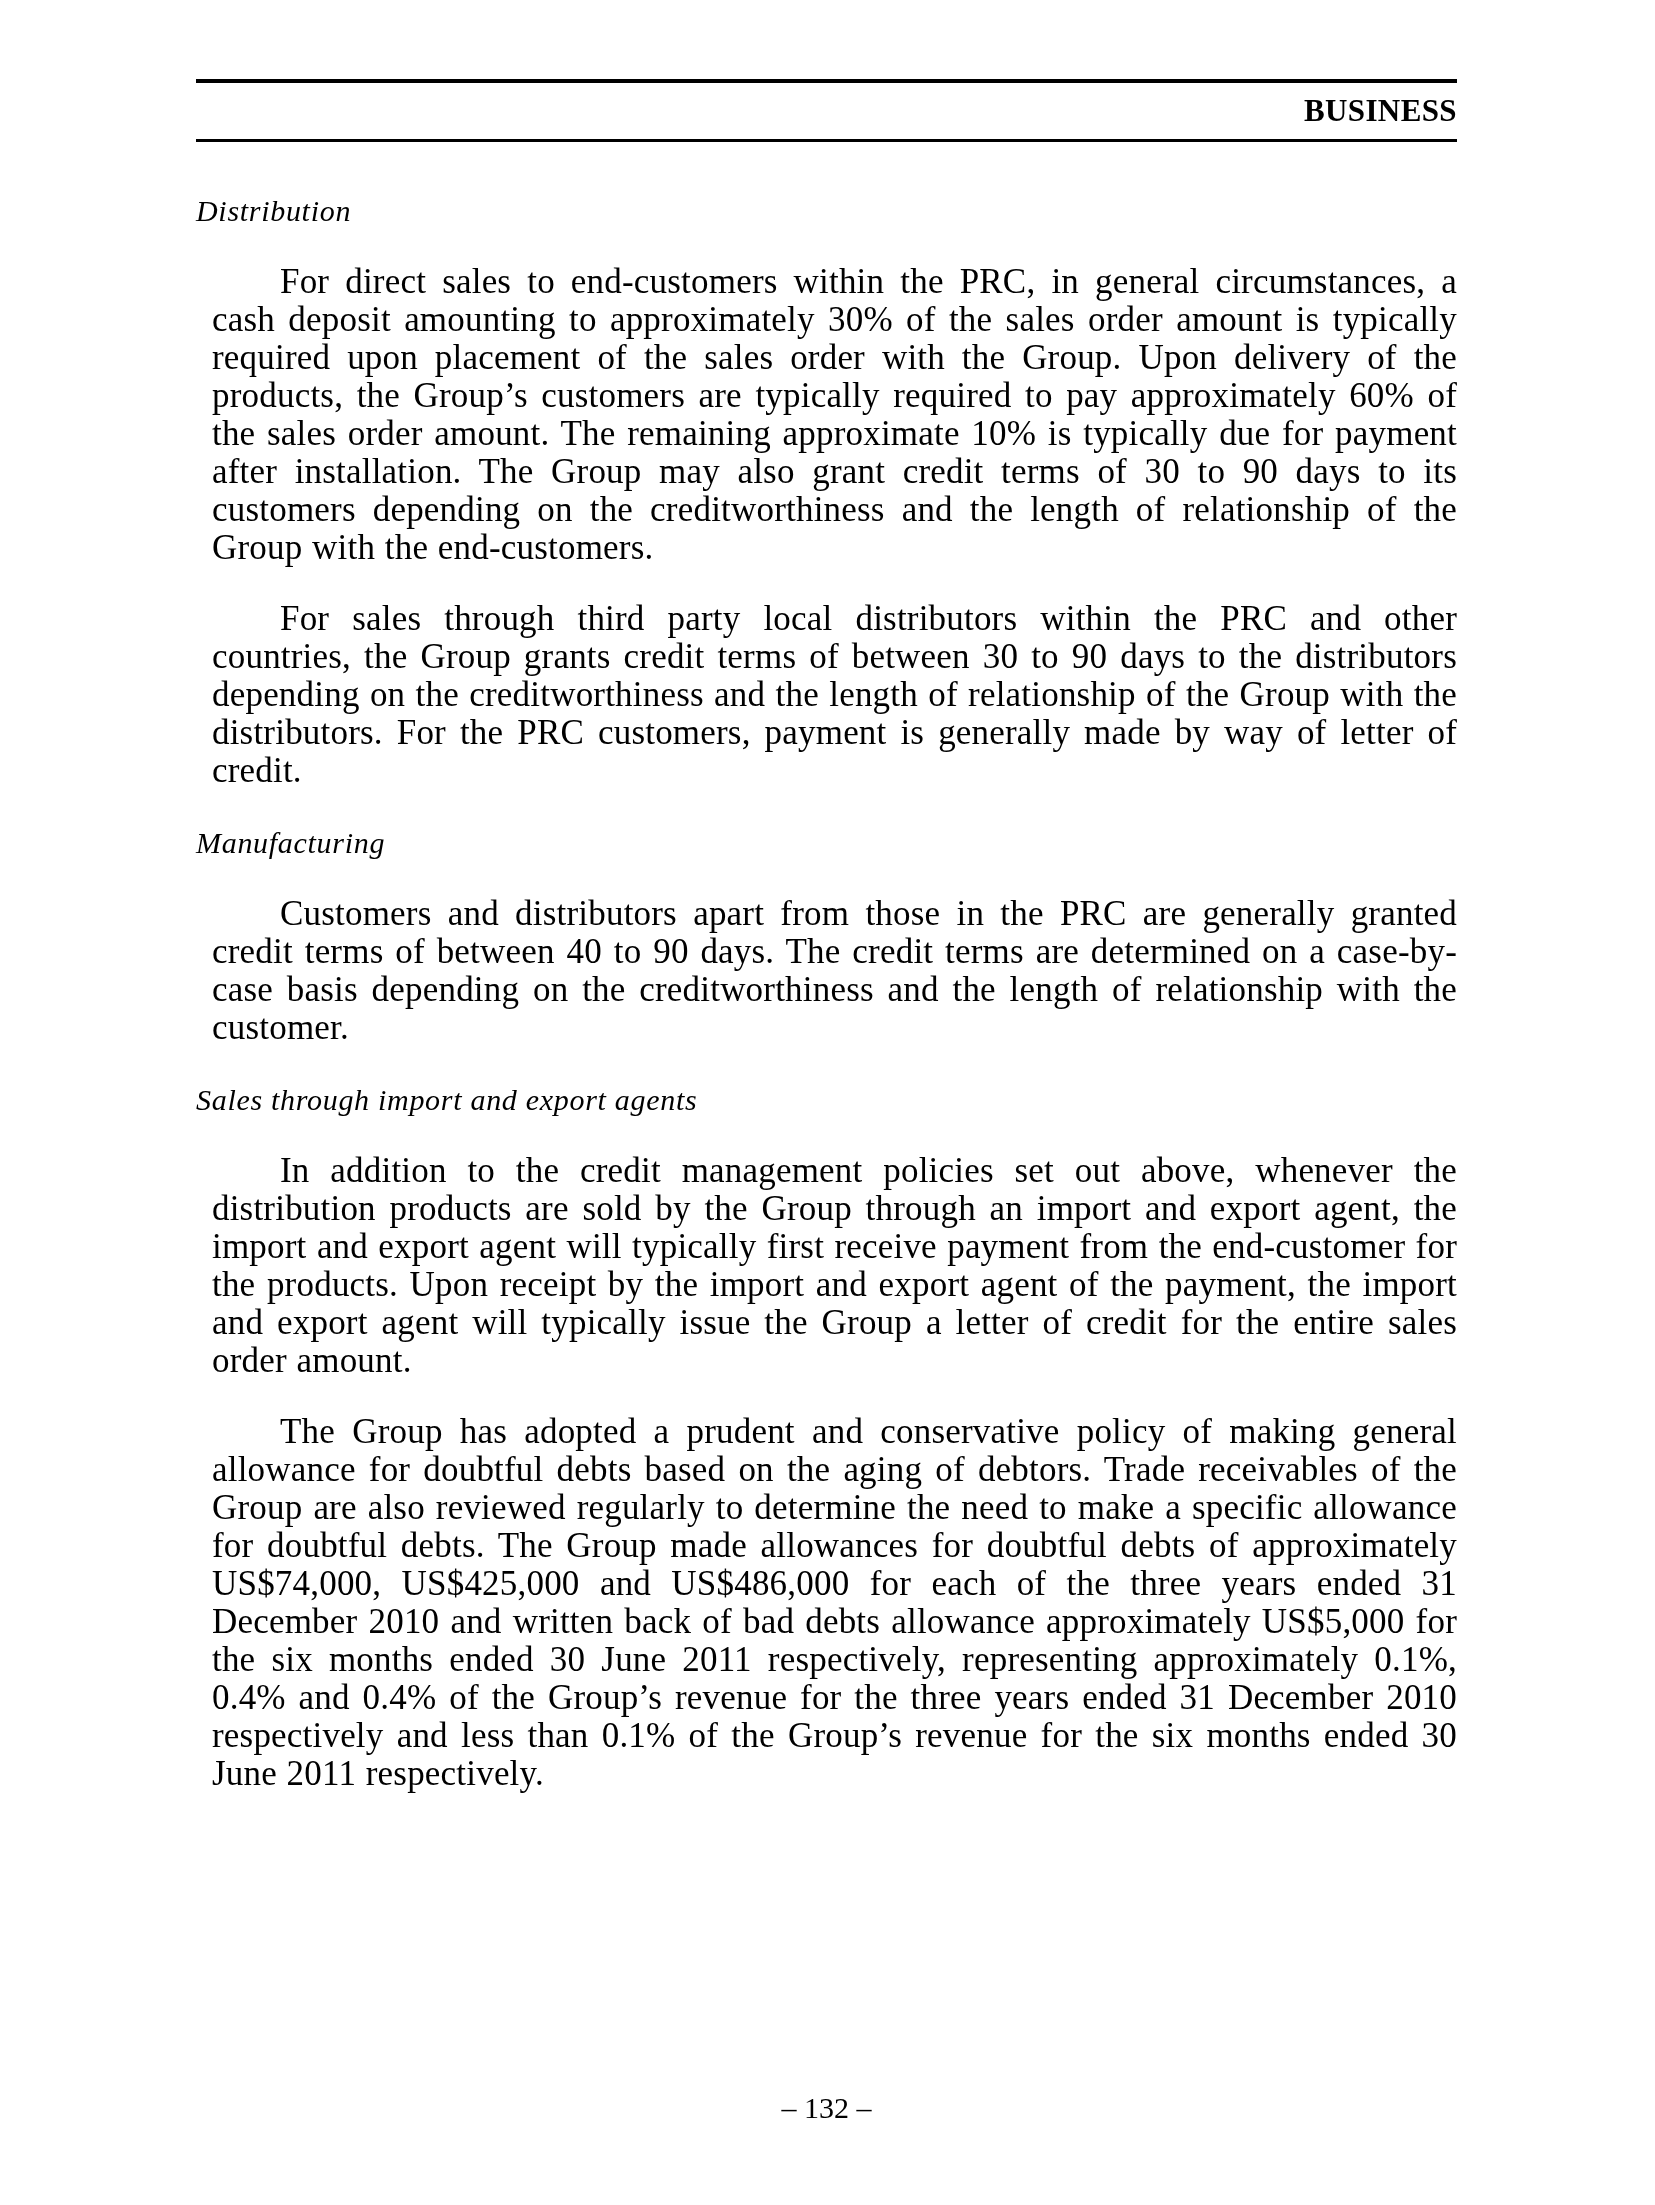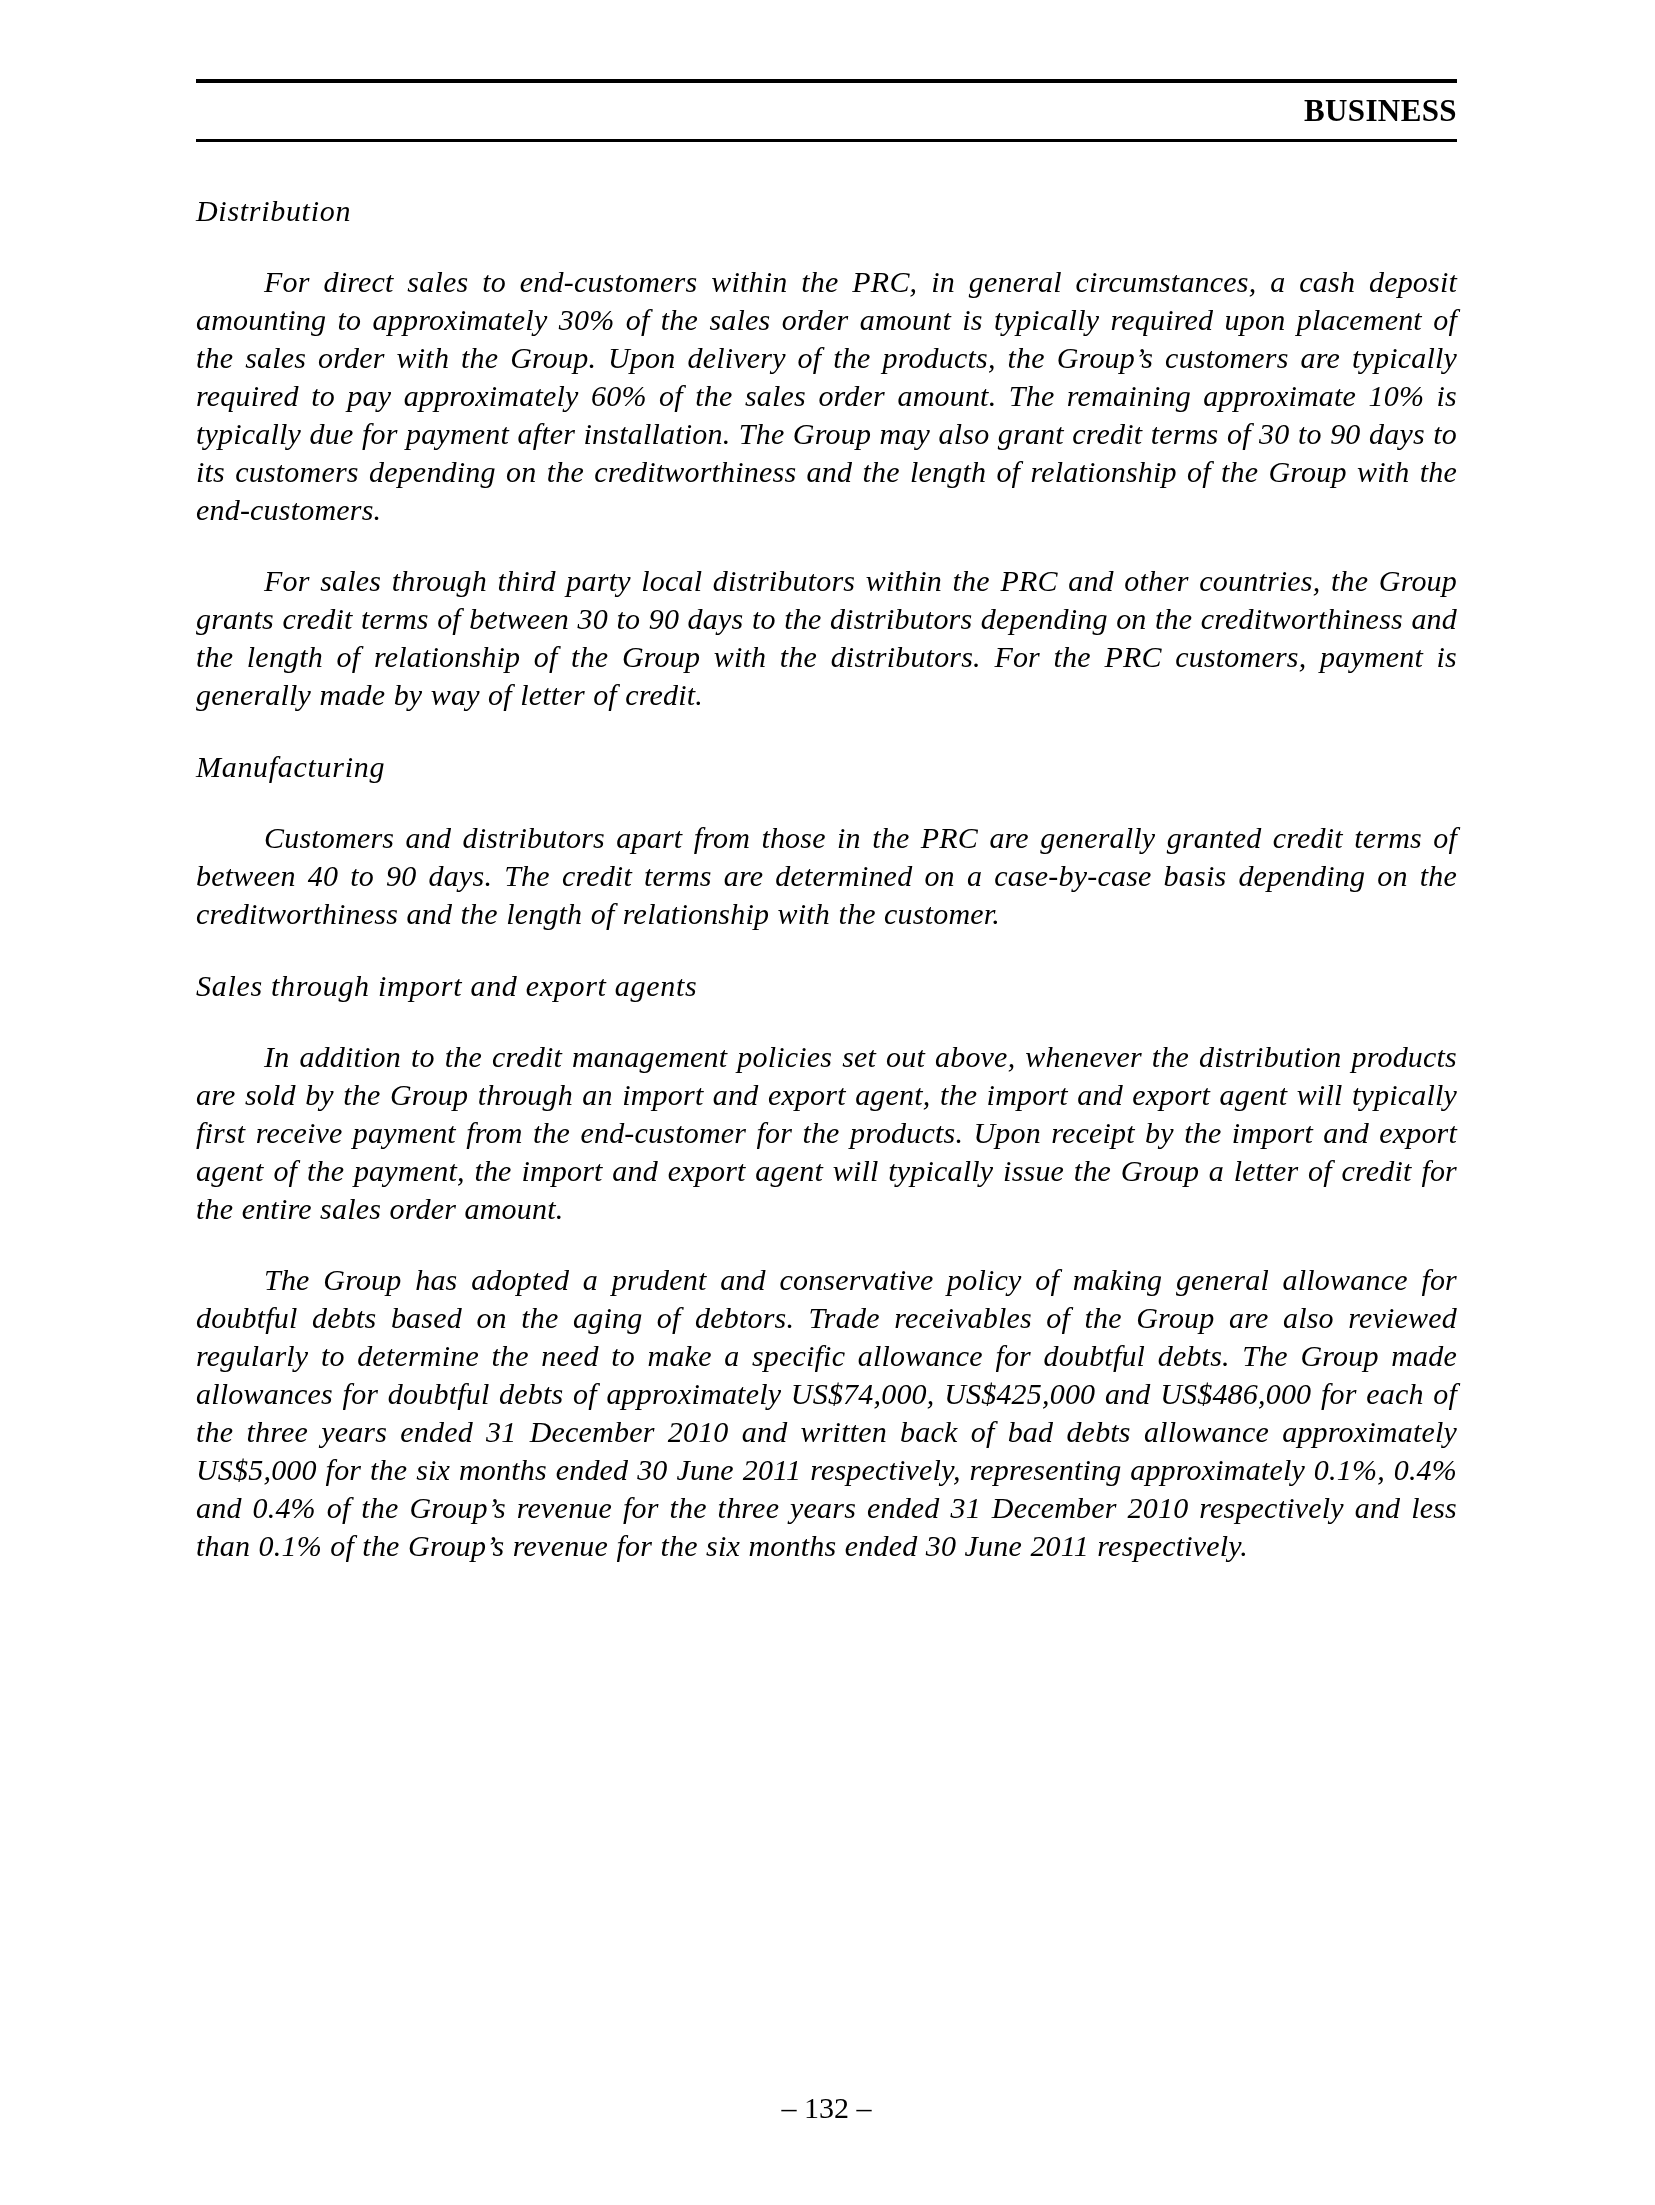--- a/index.html
+++ b/index.html
@@ -54,28 +54,27 @@
       margin: 0 0 33px 0;
     }
     .sub-heading {
       font-style: italic;
       font-size: 30px;
       line-height: 39px;
       margin: 0 0 33px 0;
       letter-spacing: 0.7px;
     }
     .para {
-      font-size: 30px;
+      font-size: 35px;
       line-height: 38px;
       text-align: justify;
       text-indent: 68px;
-      margin: 0 0 33px 0;
+      margin: 0 0 33px 16px;
       letter-spacing: 0.2px;
       word-spacing: 0.7px;
-      font-style: italic;
     }
     .page-number {
       position: absolute;
       left: 0;
       top: 2090px;
       width: 1261px;
       text-align: center;
       font-size: 30px;
       line-height: 36px;
     }

